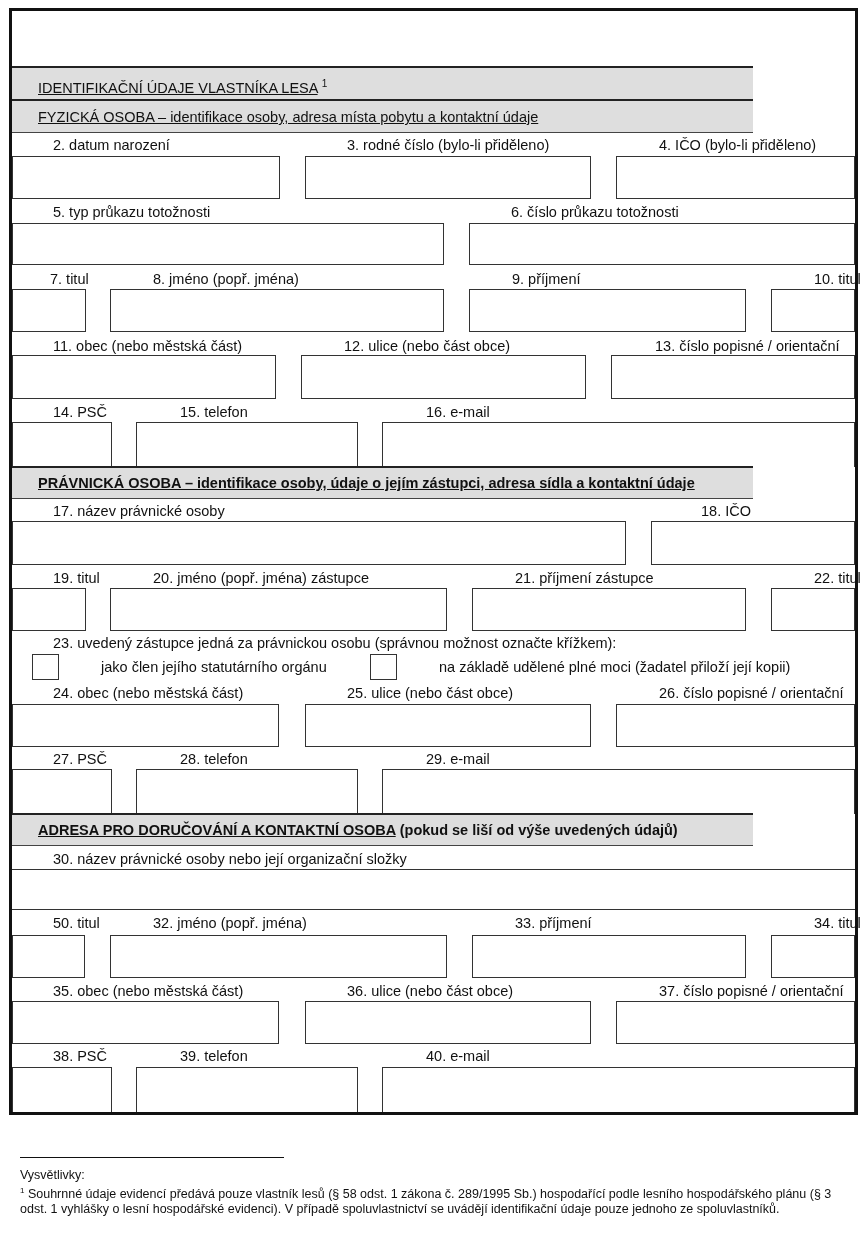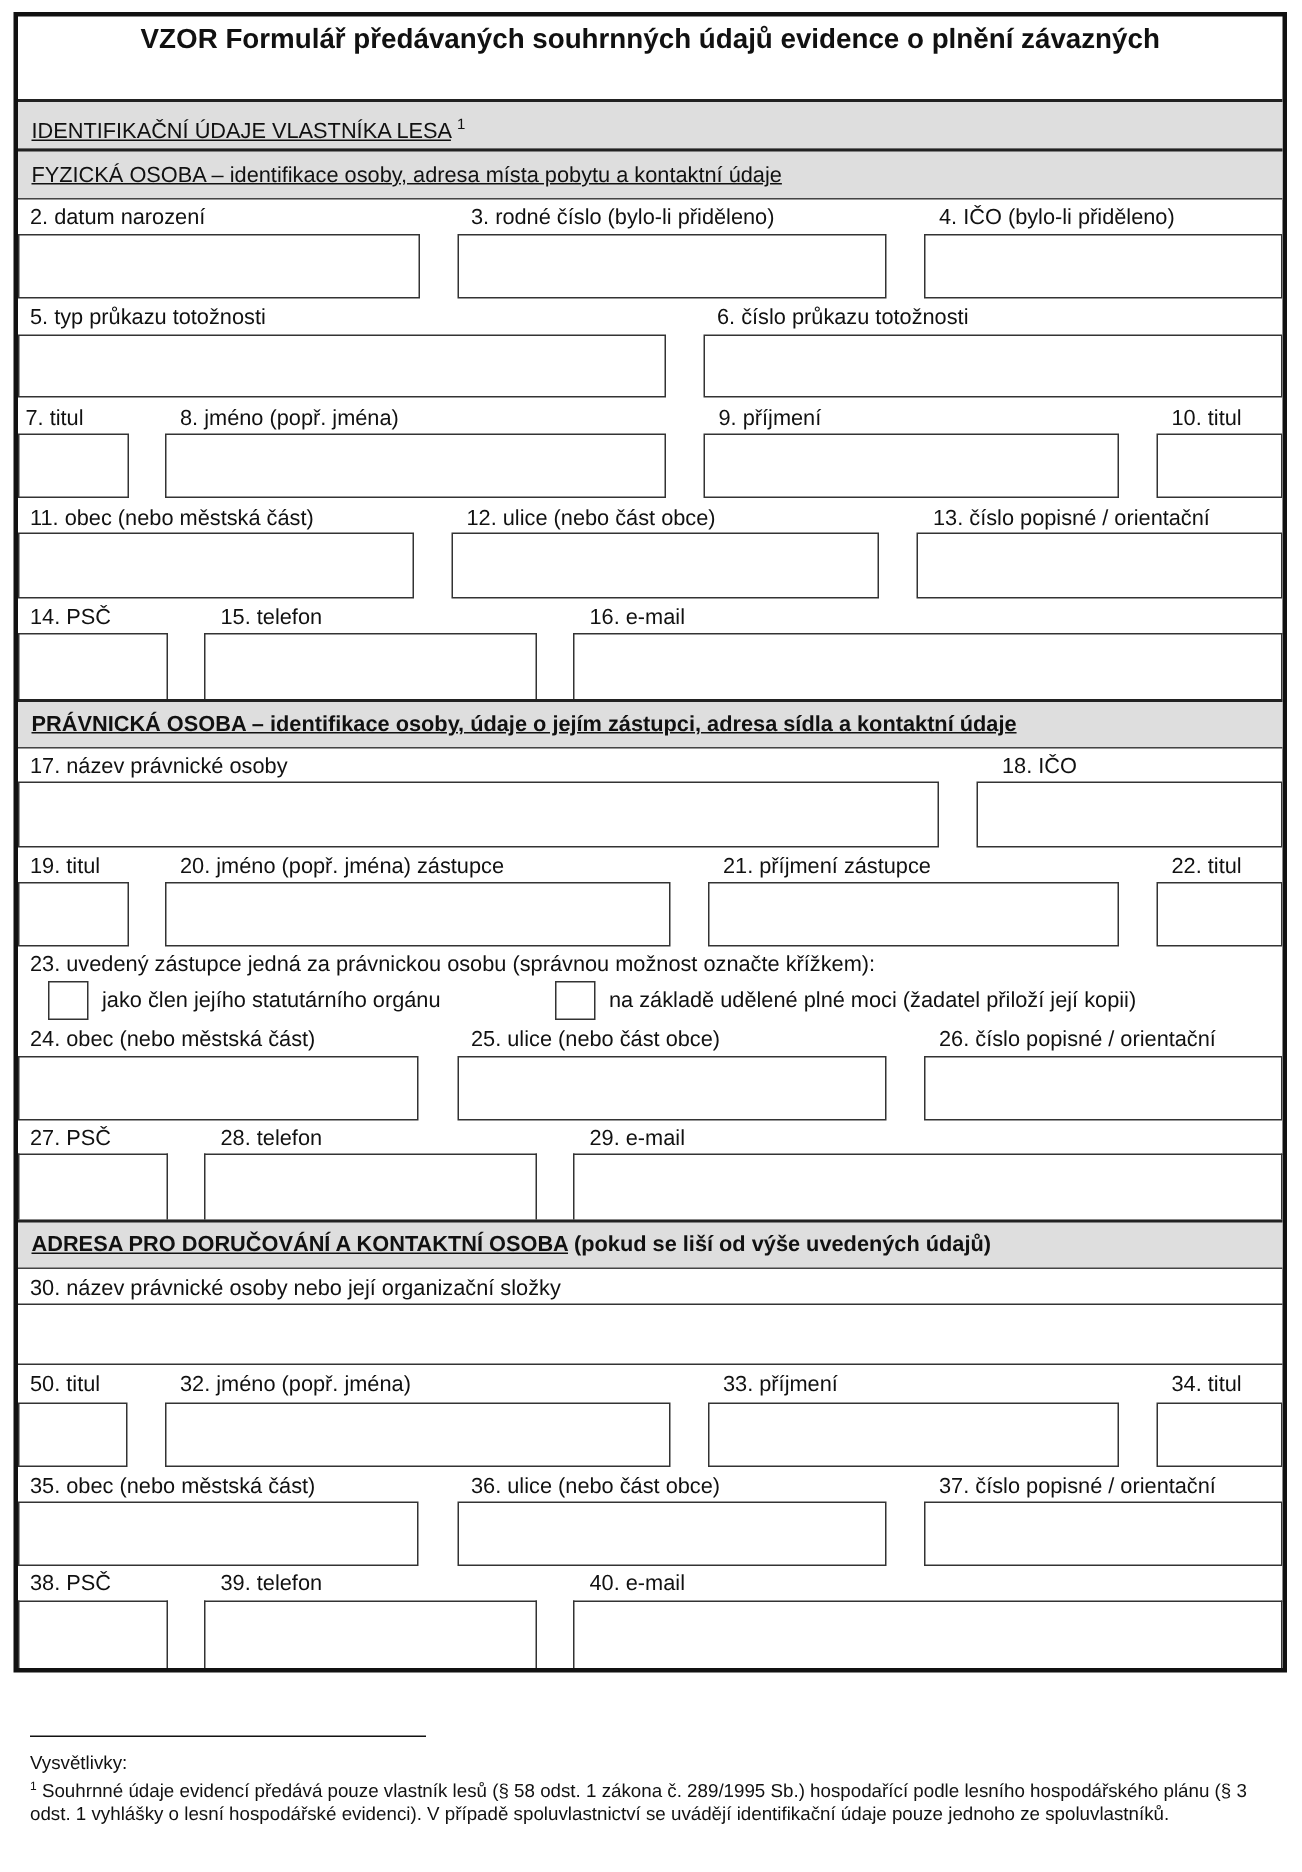--- a/index.html
+++ b/index.html
@@ -1,38 +1,37 @@
 <!DOCTYPE html>
 <html><head>
 <meta charset="utf-8">
 <style>
   html, body { margin:0; padding:0; background:#fff; }
   body { width:868px; height:1248px; position:relative; font-family:"Liberation Sans", sans-serif; color:#111; overflow:hidden; }
   .abs { position:absolute; }
   .frame { left:9px; top:8px; width:843px; height:1101px; border:3px solid #111; box-sizing:content-box; }
   .title { left:12px; top:10px; width:843px; height:56px; text-align:center; font-weight:bold; font-size:18.5px; line-height:24px; padding-top:4px; box-sizing:border-box; }
-  .band { left:12px; width:843px; background:#dedede; border-top:2px solid #222; border-bottom:1px solid #444; box-sizing:border-box; font-size:14.5px; font-weight:bold; padding-left:9px; }
+  .band { left:12px; width:741px; background:#dedede; border-top:2px solid #222; border-bottom:1px solid #444; box-sizing:border-box; font-size:14.5px; font-weight:bold; padding-left:26px; }
   .band .u { text-decoration:underline; }
   .band sup { font-size:10px; font-weight:normal; }
-  .lbl { font-size:14.5px; white-space:nowrap; line-height:18px; }
+  .lbl { font-size:14.5px; white-space:nowrap; line-height:18px;margin-left:33px; }
   .box { border:1.5px solid #333; box-sizing:border-box; background:#fff; }
   .box.open { border-bottom:none; }
   .hline { left:12px; width:843px; height:0; border-top:1.5px solid #333; }
   .chk { width:27px; height:26px; border:1.5px solid #333; box-sizing:border-box; background:#fff; }
   .fn-line { left:20px; top:1157px; width:264px; height:0; border-top:1.5px solid #111; }
   .fn { left:20px; font-size:12.5px; line-height:15px; width:820px; }
   .fn sup { font-size:8px; }
 </style>
 </head>
 <body>
 
 <div class="abs frame"></div>
 
 <div class="abs title">
-  <div>VZOR Formulář předávaných souhrnných údajů evidence o plnění závazných</div>
 </div>
 
 <div class="abs band" style="top:66px;height:34px;line-height:32px;font-weight:normal;">
   <span class="u">IDENTIFIKAČNÍ ÚDAJE VLASTNÍKA LESA</span>
   <sup>1</sup>
 </div>
 
 <div class="abs band" style="top:99px;height:34px;line-height:32px;font-weight:normal;">
   <span class="u">FYZICKÁ OSOBA – identifikace osoby, adresa místa pobytu a kontaktní údaje</span>
 </div>

